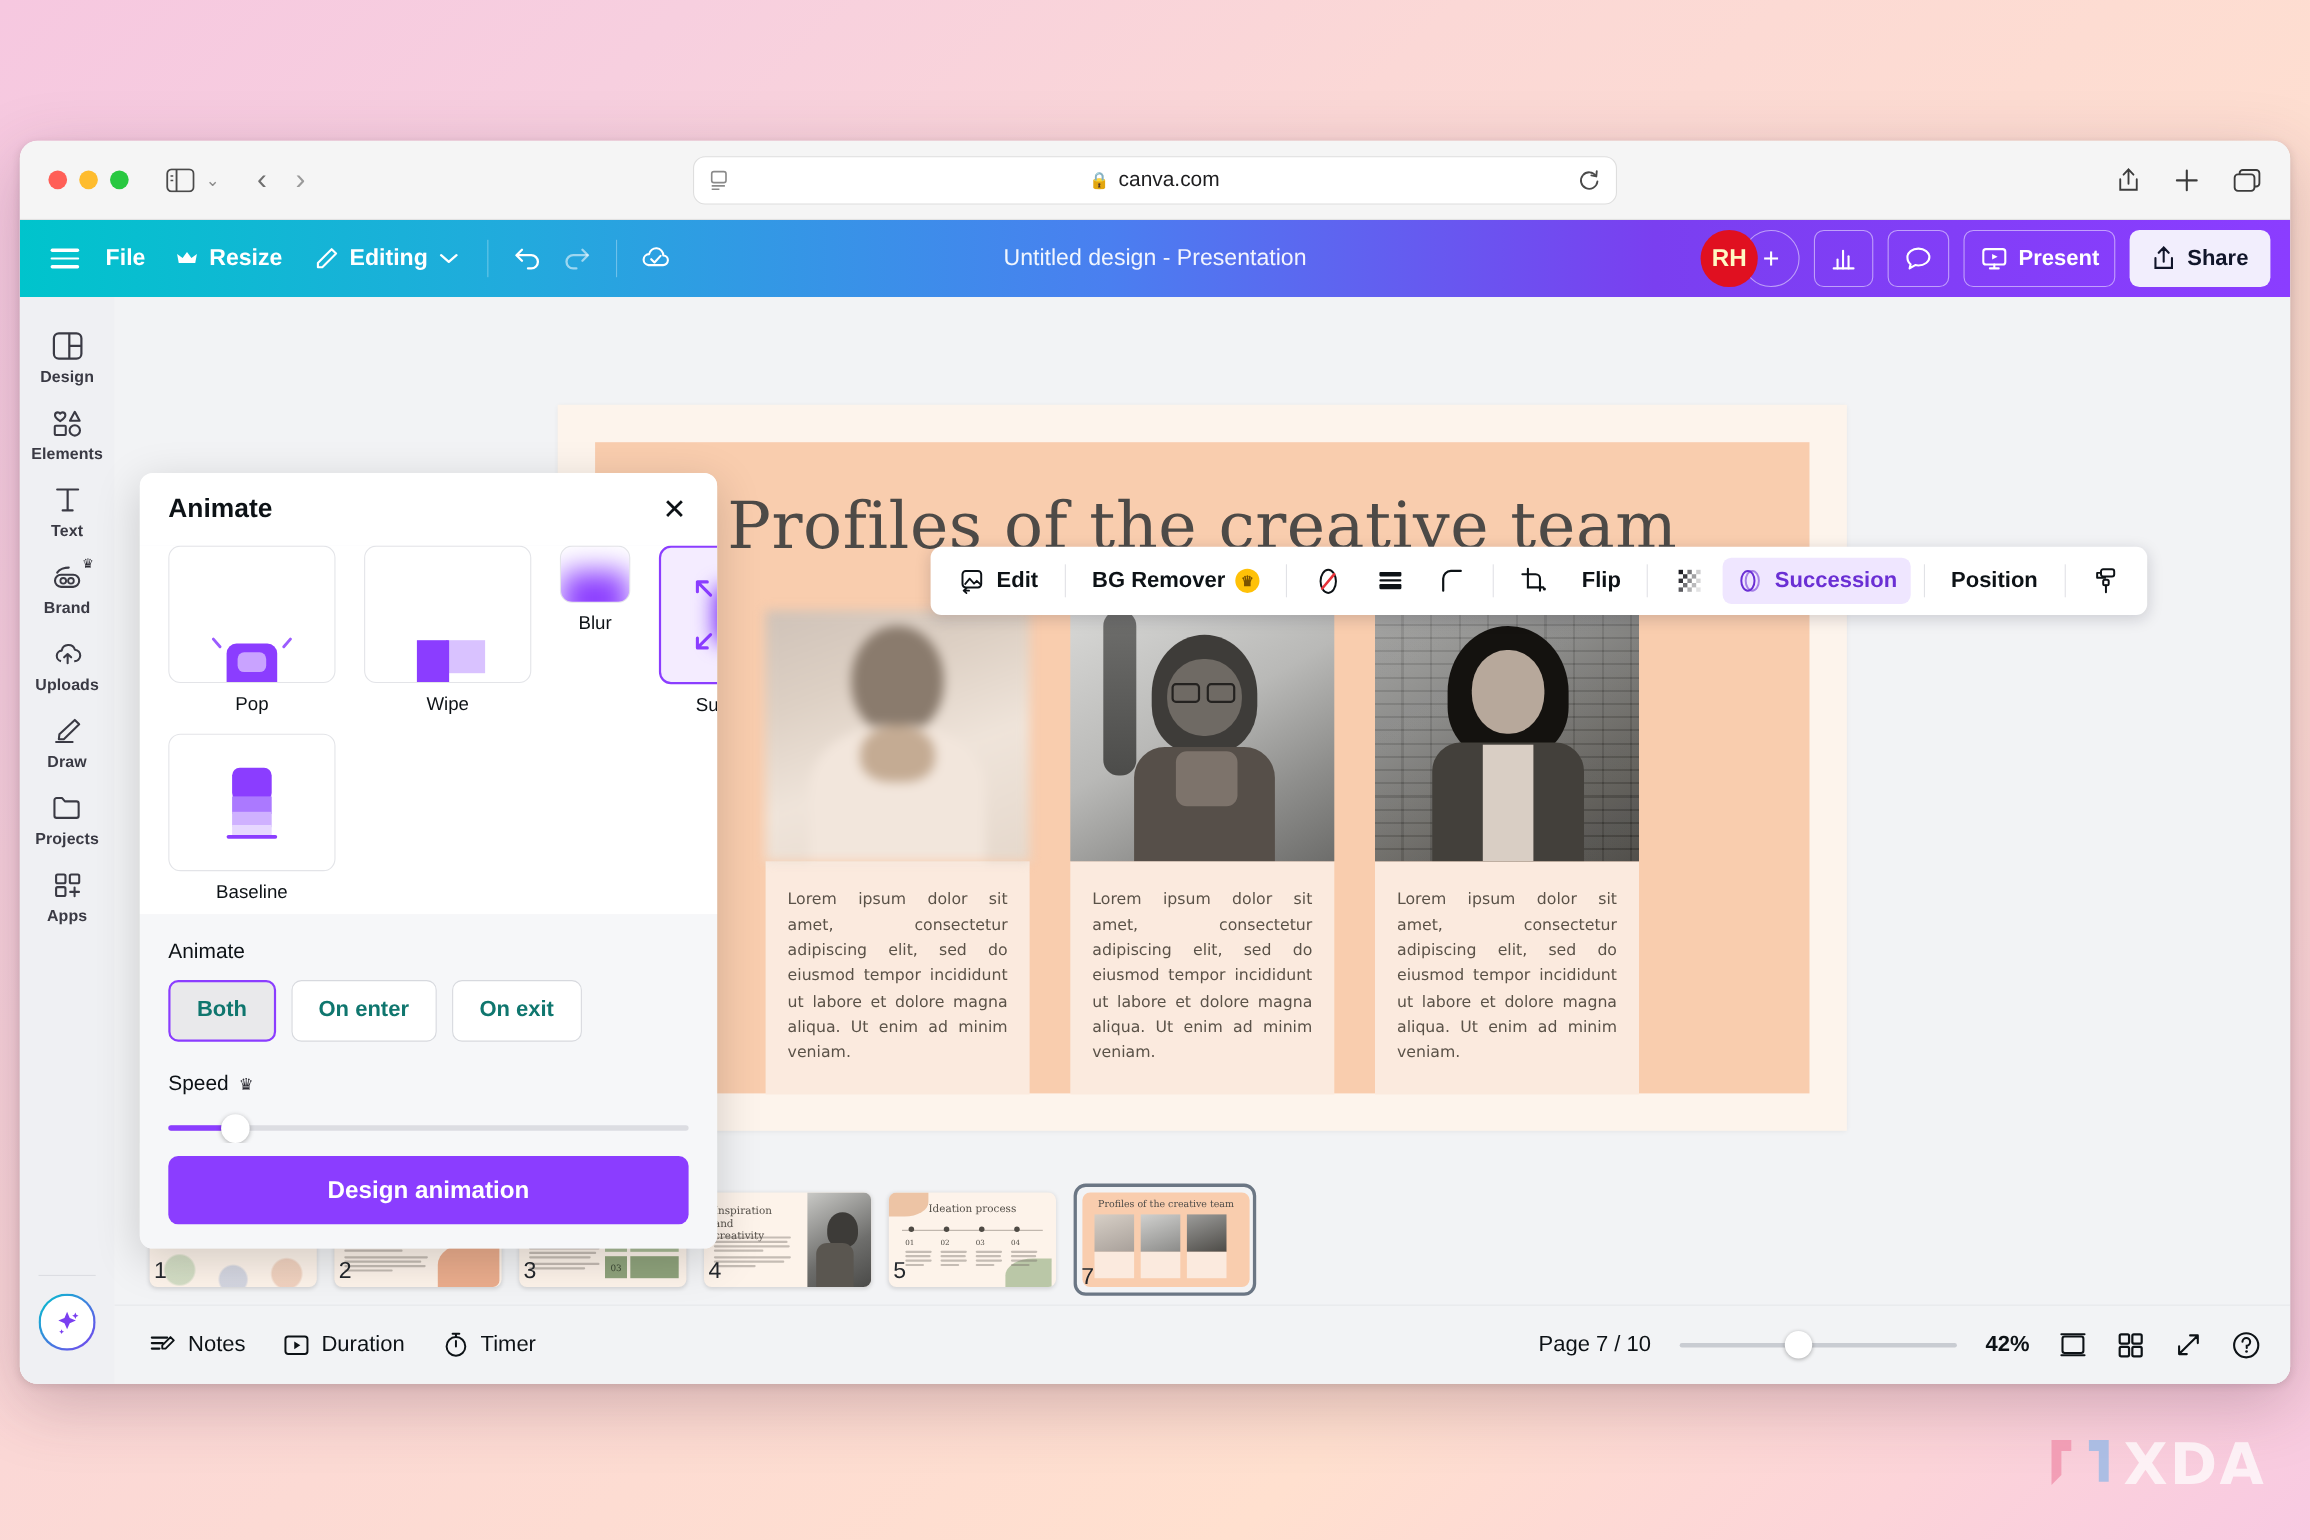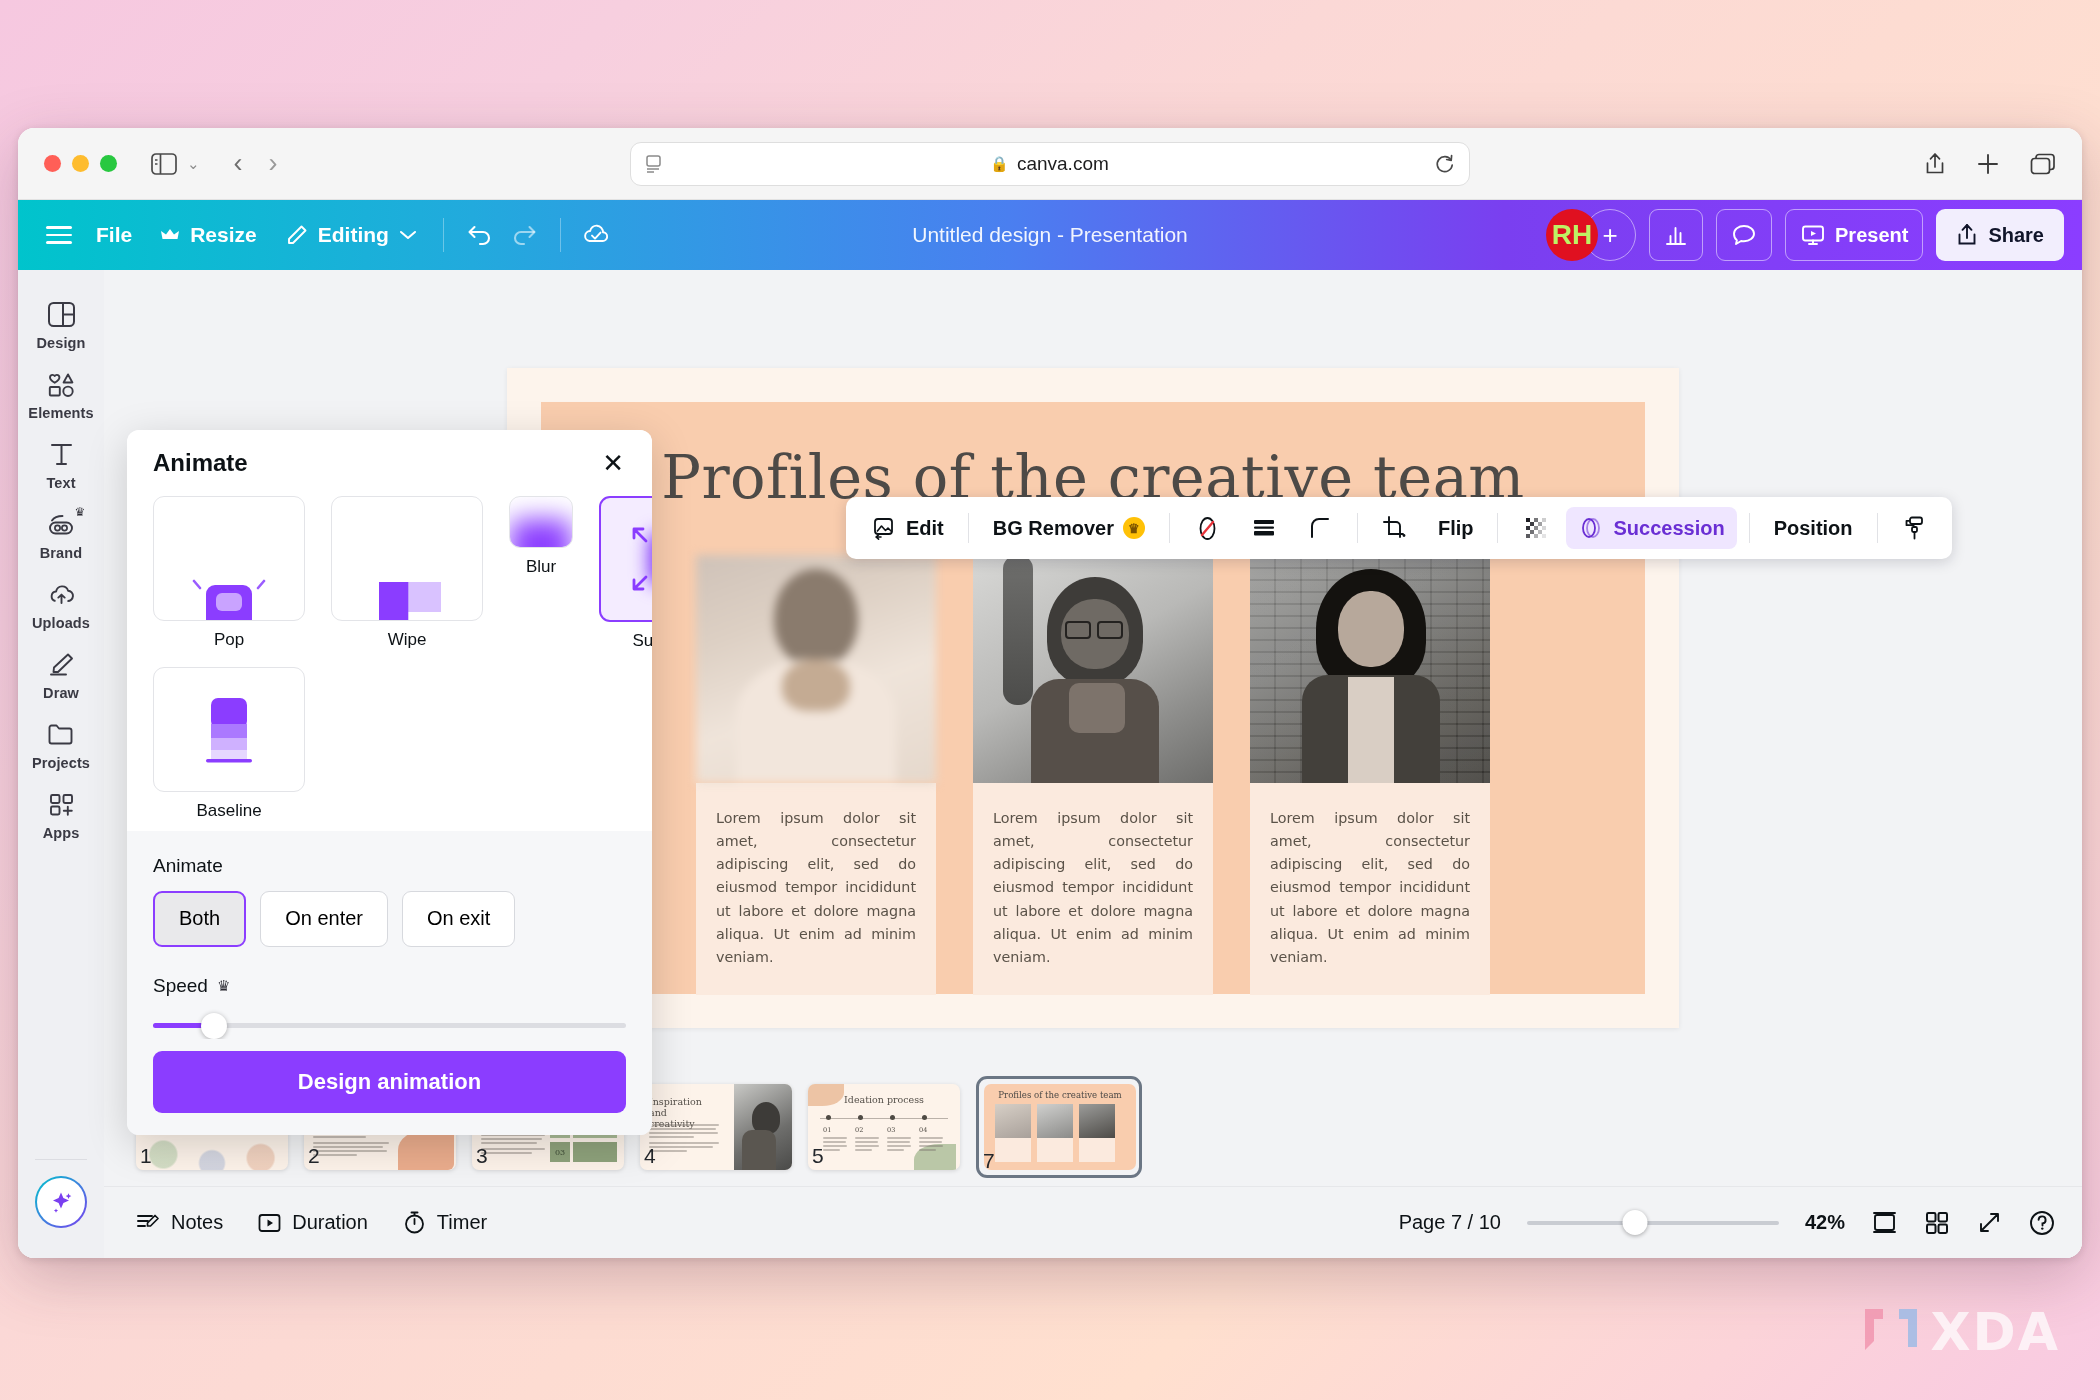--- a/index.html
+++ b/index.html
@@ -77,21 +77,21 @@
     width: 46px; height: 46px; display: flex; align-items: center; justify-content: center;
     color: #fff; border-radius: 8px;
   }
   .doc-title {
     position: absolute; left: 50%; transform: translateX(-50%);
     color: rgba(255,255,255,.92); font-size: 21px; font-weight: 400; white-space: nowrap;
   }
   .hdr-right { margin-left: auto; display: flex; align-items: center; gap: 13px; }
   .avatar {
     width: 52px; height: 52px; border-radius: 50%; background: #e01020;
-    color: #bef264; font-size: 28px; font-weight: 700;
+    color: #fef9c3; font-size: 22px; font-weight: 700;
     display: flex; align-items: center; justify-content: center; z-index: 2;
   }
   .addbtn {
     width: 52px; height: 52px; border-radius: 50%;
     border: 1.6px solid rgba(255,255,255,.5);
     color: #fff; font-size: 26px; font-weight: 300;
     display: flex; align-items: center; justify-content: center;
     margin-left: -14px;
   }
   .ghost-btn {
@@ -163,21 +163,21 @@
   .anim-label { font-size: 17px; color: #0d1216; }
   .anim-label.sel { color: #0d1216; }
   .ap-body { padding: 24px 26px 0; flex: 1; overflow: hidden; }
   .sec-title { font-size: 19px; color: #0d1216; display: flex; align-items: center; gap: 9px; margin-bottom: 14px; }
   .crown-i { font-size: 15px; color: #2b2b33; }
   .seg-row { display: flex; gap: 14px; margin-bottom: 28px; }
   .seg {
     height: 56px; padding: 0 24px; border-radius: 9px;
     border: 1.5px solid #d7d9de; background: #fff;
     display: flex; align-items: center; justify-content: flex-start;
-    font-size: 20px; font-weight: 400; color: #000000;
+    font-size: 20px; font-weight: 700; color: #0f766e;
   }
   .seg.active { border: 2.4px solid #8b3dff; background: #e9e9eb; }
   .slider-wrap { position: relative; height: 30px; margin-bottom: 26px; display: flex; align-items: center; }
   .track { position: absolute; left: 0; right: 0; height: 5px; background: #dcdde2; border-radius: 3px; }
   .fill { position: absolute; left: 0; height: 5px; background: #8b3dff; border-radius: 3px; }
   .knob {
     position: absolute; width: 26px; height: 26px; border-radius: 50%;
     background: #fff; box-shadow: 0 1px 5px rgba(0,0,0,.3); transform: translateX(-50%);
   }
   .ap-foot { padding: 12px 26px 22px; flex-shrink: 0; background: #f6f7f9; }

